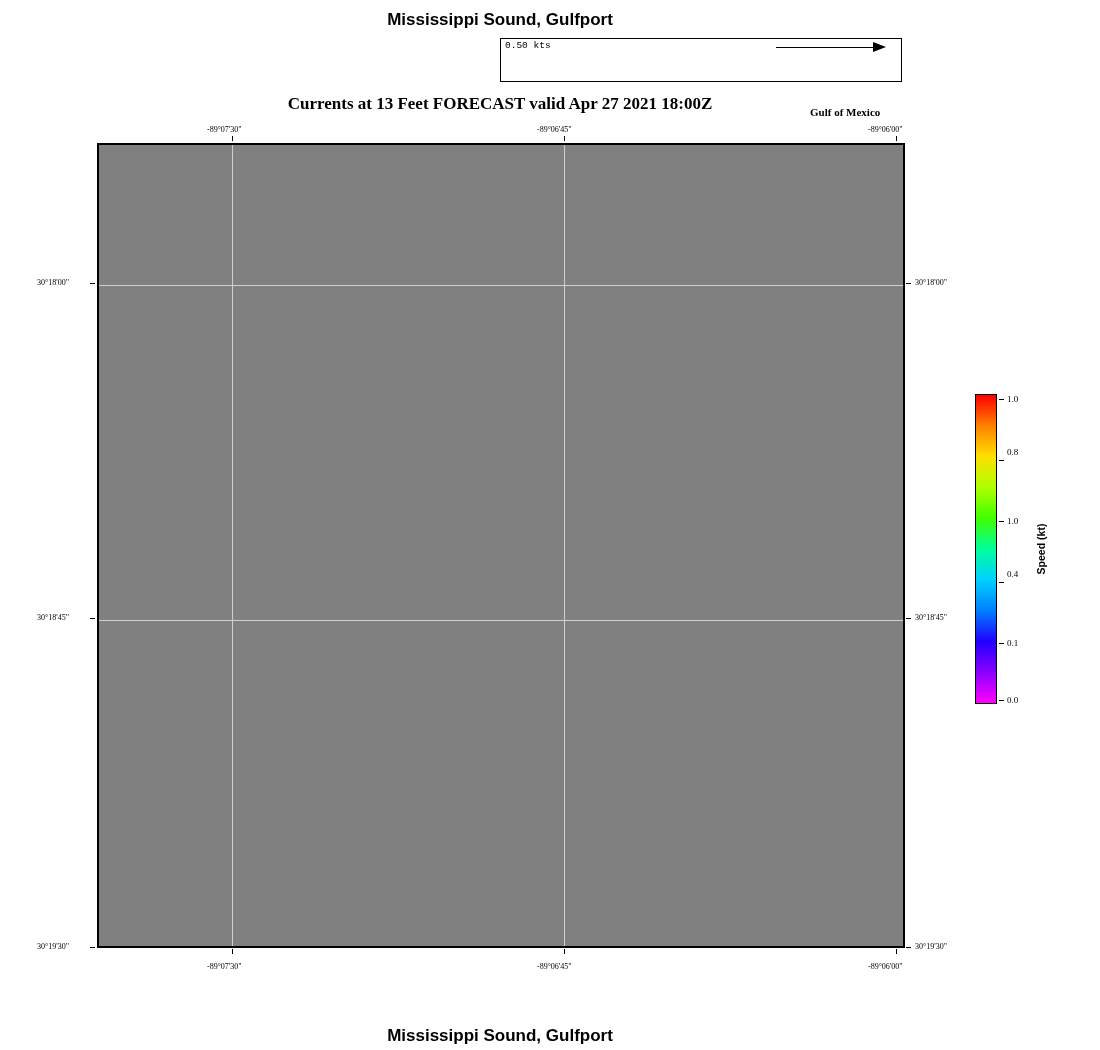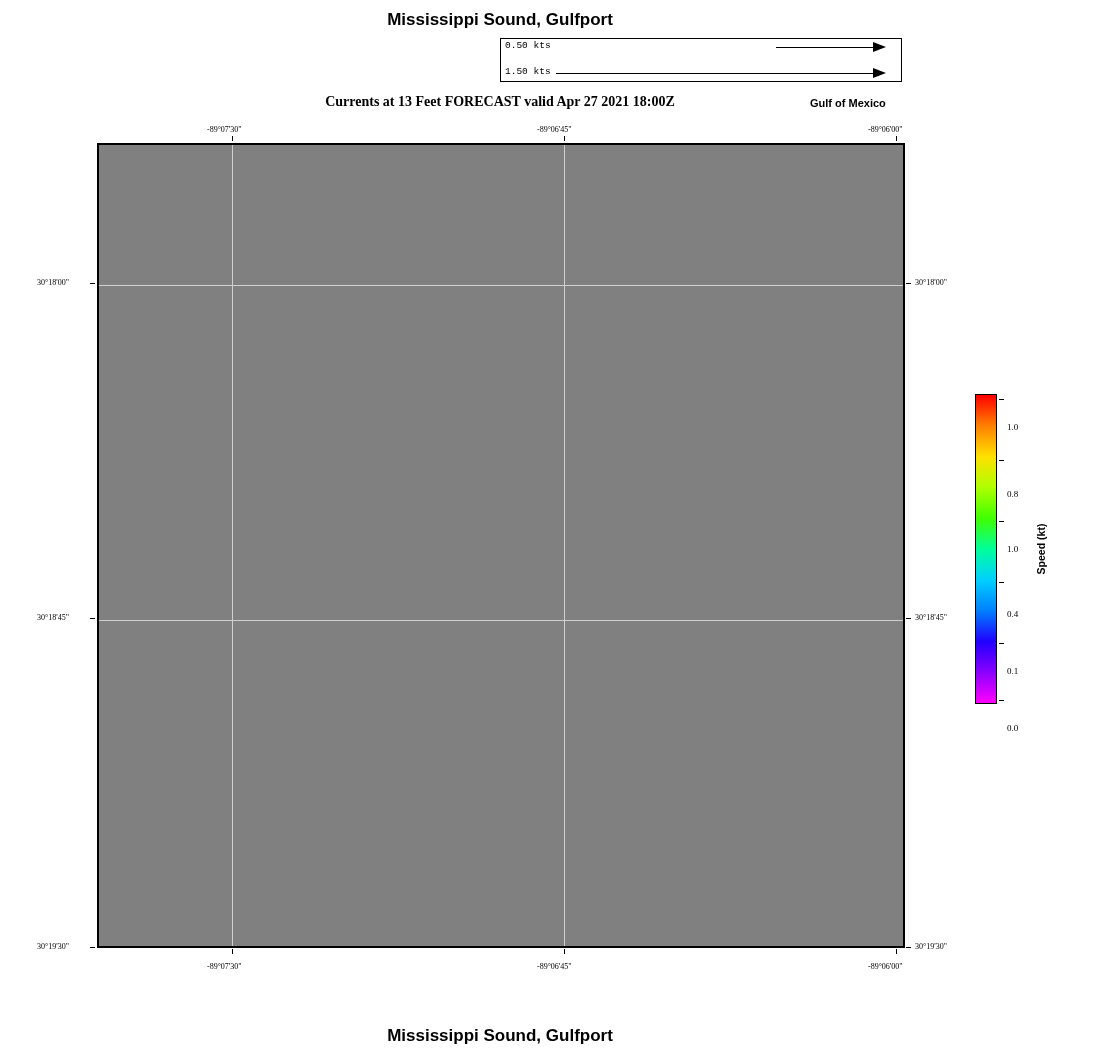--- a/index.html
+++ b/index.html
@@ -28,29 +28,29 @@
   #title-bottom {
     left: 0; top: 1026px; width: 1000px;
     text-align: center;
     font-size: 17px;
     font-weight: bold;
     font-family: "Liberation Sans", sans-serif;
   }
   #subtitle {
     left: 0; top: 94px; width: 1000px;
     text-align: center;
-    font-size: 14px;
+    font-size: 17px;
     font-weight: bold;
     font-family: "Liberation Serif", serif;
   }
   #region-label {
-    left: 810px; top: 97px;
+    left: 810px; top: 106px;
     font-size: 11px;
     font-weight: bold;
-    font-family: Liberation Sans, sans-serif;
+    font-family: Liberation Serif, serif;
     white-space: nowrap;
   }
 
   
   #vector-key {
     left: 500px; top: 38px;
     width: 400px; height: 42px;
     border: 1px solid #000;
     background: #ffffff;
   }
@@ -134,21 +134,20 @@
     left: 24px;
     width: 5px; height: 1px;
     background: #000;
   }
   .cb-label {
     position: absolute;
     left: 32px;
     font-size: 9px;
     font-family: "Liberation Serif", serif;
     transform: translateY(-50%);
-    margin-top: 28px;
   }
   #cb-title {
     position: absolute;
     left: 66px; top: 155px;
     font-size: 10.5px;
     font-weight: bold;
     font-family: "Liberation Sans", sans-serif;
     transform: translate(-50%, -50%) rotate(-90deg);
     white-space: nowrap;
   }
@@ -157,25 +156,20 @@
 <body>
 
 <div class="abs" id="title-top">Mississippi Sound, Gulfport</div>
 
 <div class="abs" id="vector-key">
   <div class="key-row" style="top:1px;">
     <span class="key-label">0.50  kts</span>
     <span class="key-arrow-line" style="left:275px; width:97px;"></span>
     <span class="key-arrow-head" style="left:372px;"></span>
   </div>
-  <div class="key-row" style="top:27px;">
-    <span class="key-label">1.50  kts</span>
-    <span class="key-arrow-line" style="left:55px; width:317px;"></span>
-    <span class="key-arrow-head" style="left:372px;"></span>
-  </div>
 </div>
 
 <div class="abs" id="subtitle">Currents at 13 Feet FORECAST valid Apr 27 2021 18:00Z</div>
 <div class="abs" id="region-label">Gulf of Mexico</div>
 
 <div class="abs axlabel" style="left:207px; top:125px;">-89°07'30"</div>
 <div class="abs axlabel" style="left:537px; top:125px;">-89°06'45"</div>
 <div class="abs axlabel" style="left:868px; top:125px;">-89°06'00"</div>
 
 <div class="abs tick-v" style="left:232px; top:136px;"></div>
@@ -213,27 +207,27 @@
 <div class="abs axlabel" style="left:537px; top:962px;">-89°06'45"</div>
 <div class="abs axlabel" style="left:868px; top:962px;">-89°06'00"</div>
 
 <div class="abs" id="colorbar-wrap">
   <div id="colorbar"></div>
 
   <div class="cb-tick" style="top:5px;"></div>
   <div class="cb-label" style="top:5px;">1.0</div>
 
   <div class="cb-tick" style="top:66px;"></div>
-  <div class="cb-label" style="top:72px;text-align:right;">0.8</div>
+  <div class="cb-label" style="top:58px;text-align:right;">0.8</div>
 
   <div class="cb-tick" style="top:127px;"></div>
   <div class="cb-label" style="top:127px;">1.0</div>
 
   <div class="cb-tick" style="top:188px;"></div>
-  <div class="cb-label" style="top:192px;">0.4</div>
+  <div class="cb-label" style="top:180px;">0.4</div>
 
   <div class="cb-tick" style="top:249px;"></div>
   <div class="cb-label" style="top:249px;">0.1</div>
 
   <div class="cb-tick" style="top:306px;"></div>
   <div class="cb-label" style="top:306px;">0.0</div>
 
   <div id="cb-title">Speed (kt)</div>
 </div>
 

